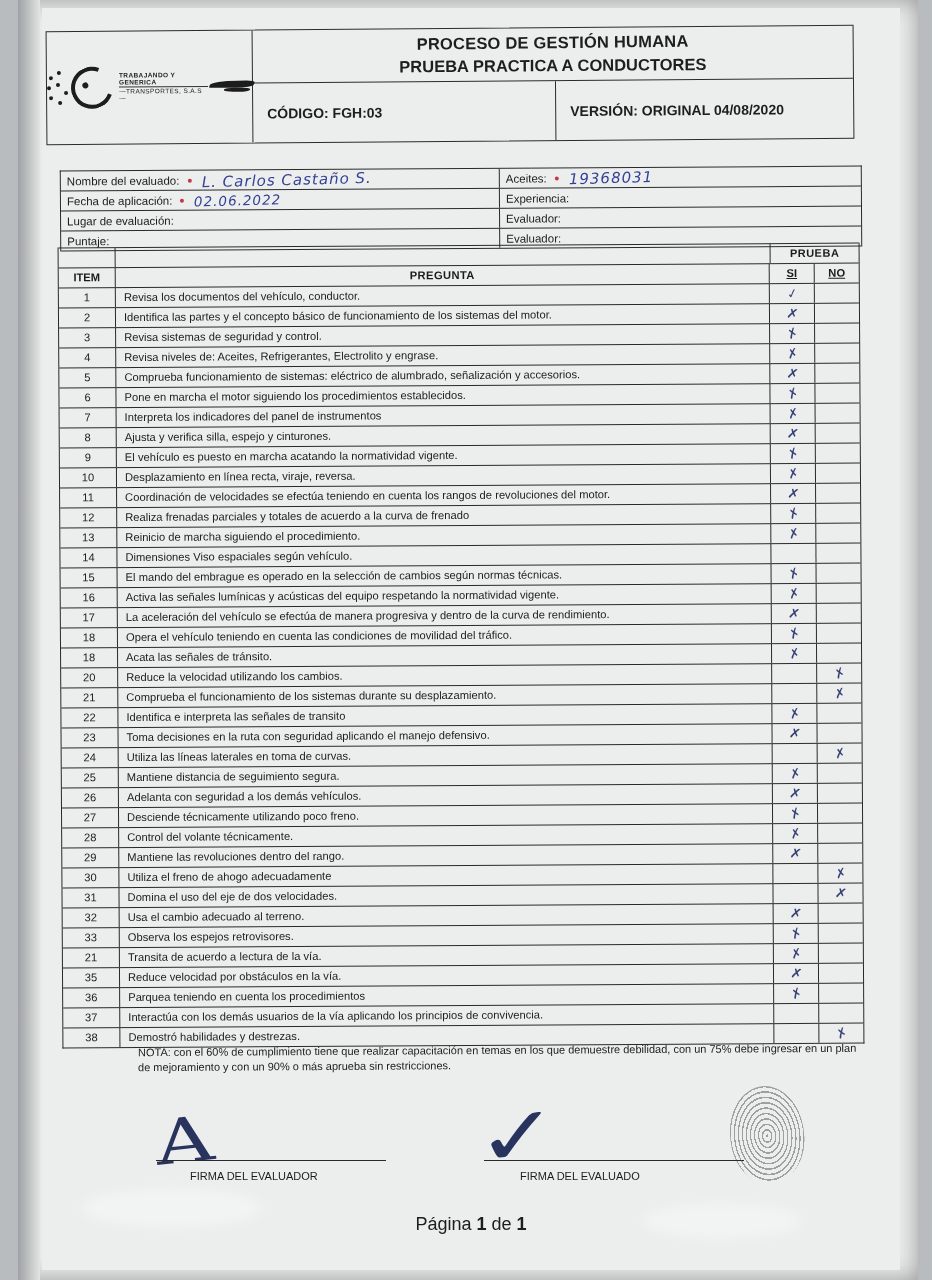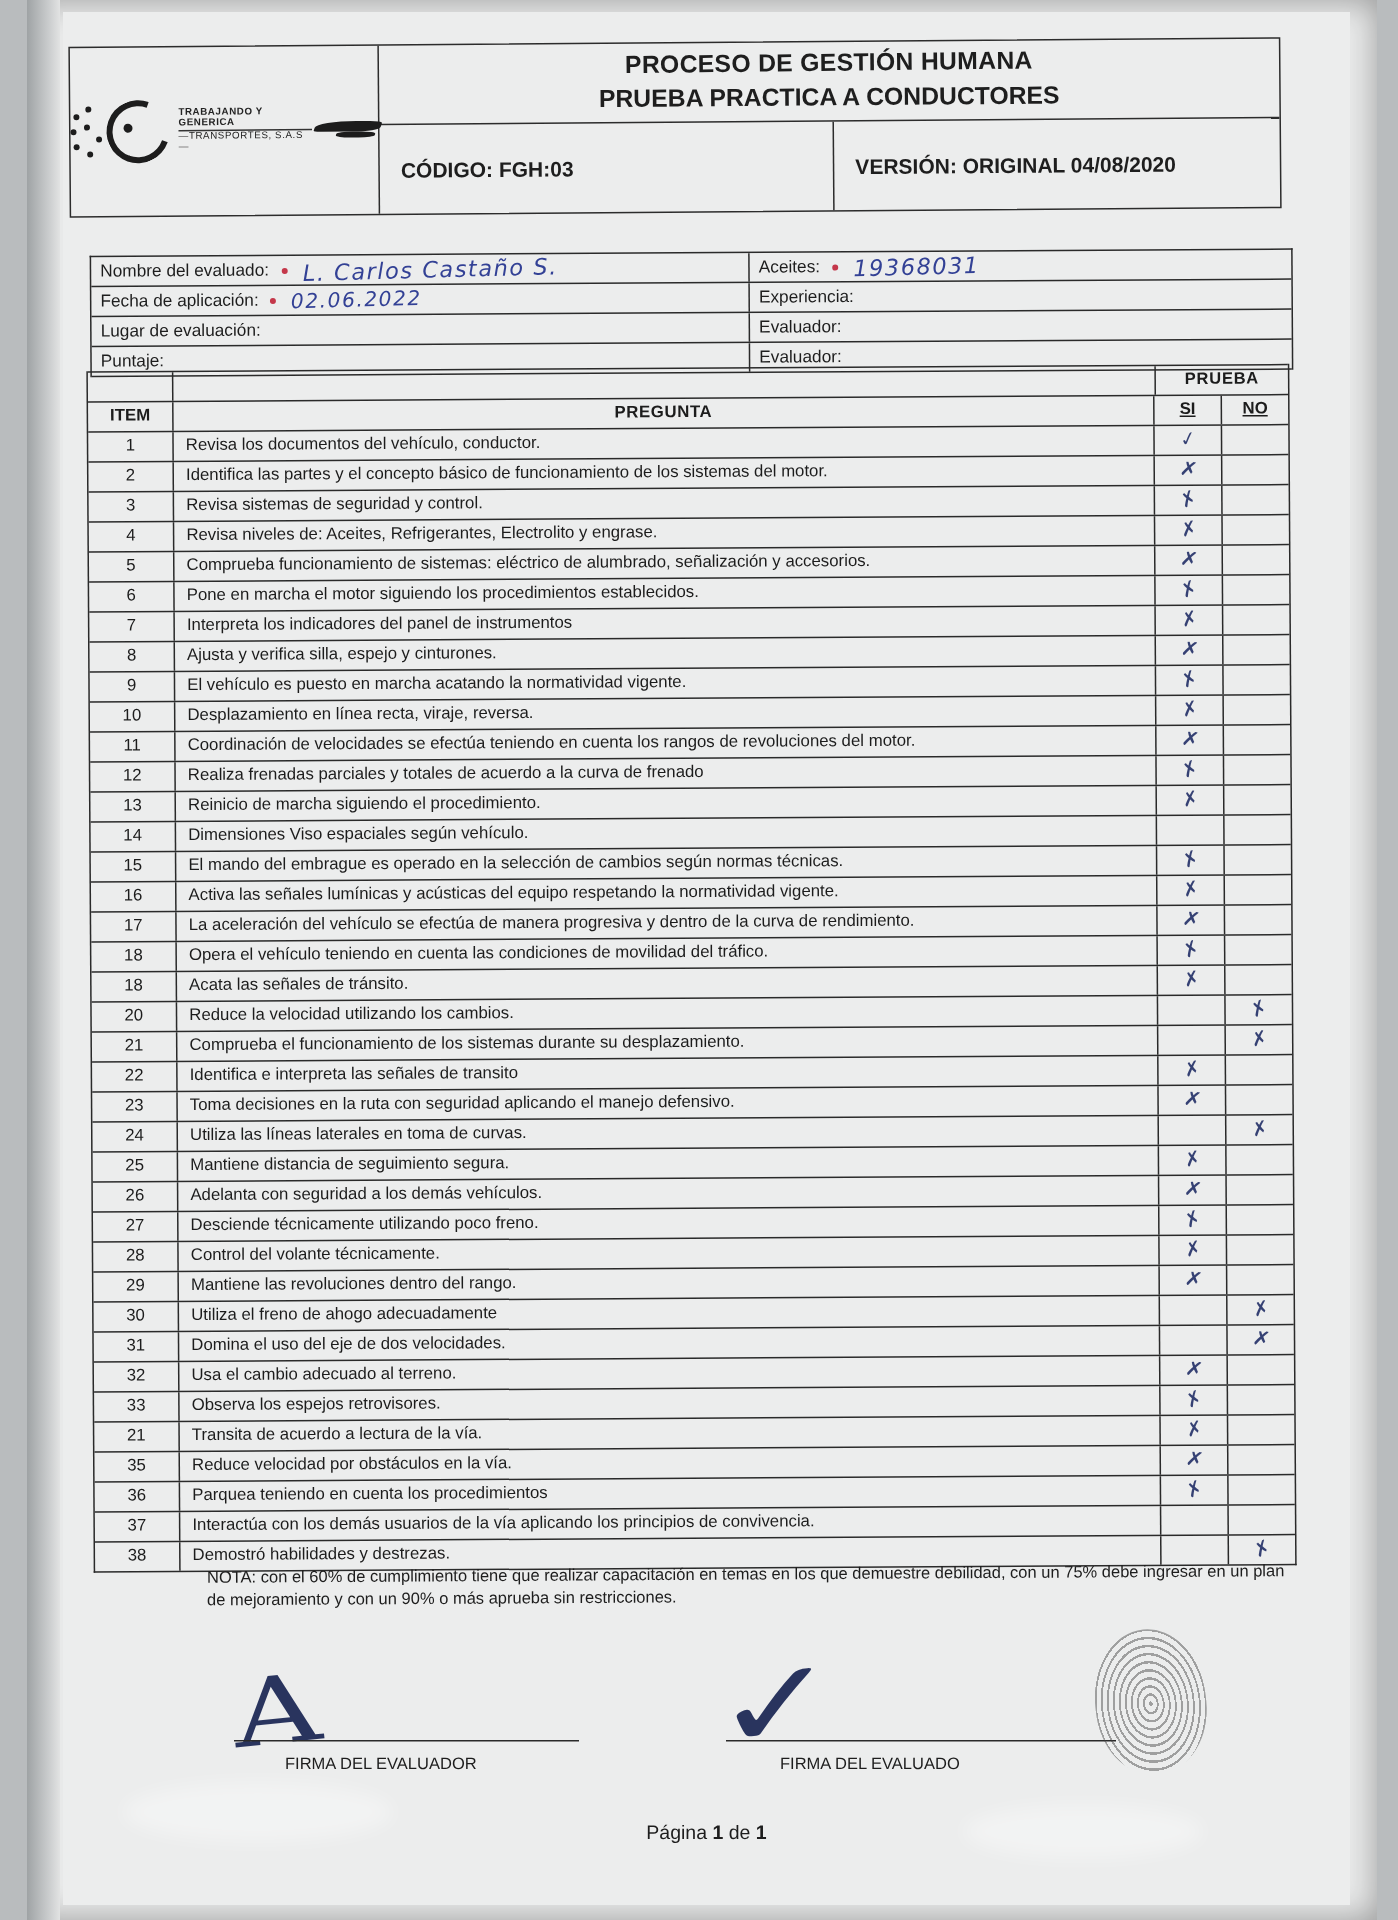--- a/index.html
+++ b/index.html
@@ -247,21 +247,21 @@
         rgba(255,255,255,0) 1.2px, rgba(255,255,255,0) 4px);
     opacity: .8;
     transform: rotate(-6deg);
   }
 
   .footer {
     position: absolute;
     left: 0; right: 0;
     top: 1206px;
     text-align: center;
-    font-size: 13px;
+    font-size: 18px;
     color: #1d1d1d;
   }
   .footer b { font-weight: 700; }
 
   .smudge {
     position:absolute; border-radius:50%;
     background: rgba(255,255,255,.35);
     filter: blur(6px);
     pointer-events:none;
   }

